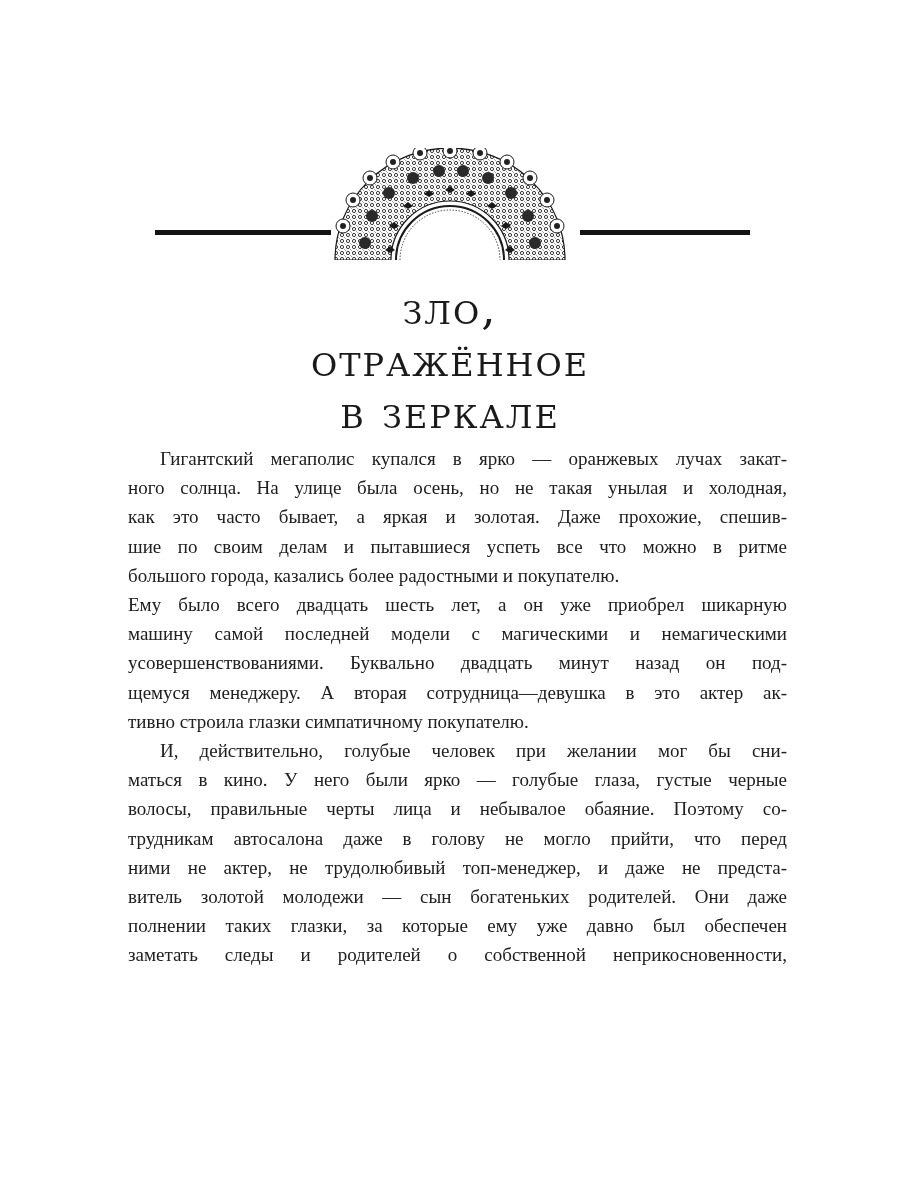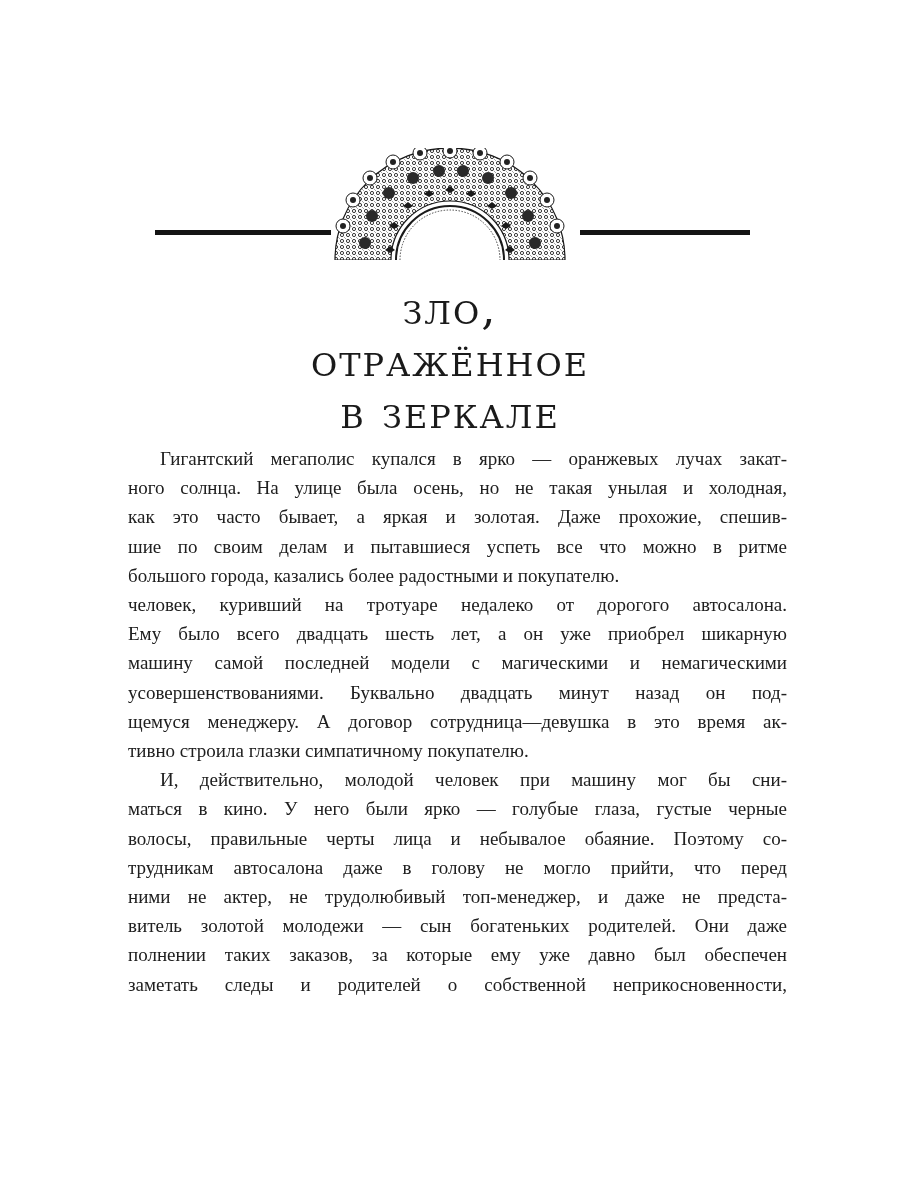--- a/index.html
+++ b/index.html
@@ -99,30 +99,29 @@
 
 <div class="body-text">
   <div>
     <span class="line first">Гигантский мегаполис купался в ярко — оранжевых лучах закат-</span>
     <span class="line">ного солнца. На улице была осень, но не такая унылая и холодная,</span>
     <span class="line">как это часто бывает, а яркая и золотая. Даже прохожие, спешив-</span>
     <span class="line">шие по своим делам и пытавшиеся успеть все что можно в ритме</span>
     <span class="line last">большого города, казались более радостными и покупателю.</span>
   </div>
   <div>
-    <span class="line">человек, куривший на тротуаре недалеко от дорогого автосалона.</span>
     <span class="line">Ему было всего двадцать шесть лет, а он уже приобрел шикарную</span>
     <span class="line">машину самой последней модели с магическими и немагическими</span>
     <span class="line">усовершенствованиями. Буквально двадцать минут назад он под-</span>
-    <span class="line">щемуся менеджеру. А договор сотрудница—девушка в это время ак-</span>
+    <span class="line">щемуся менеджеру. А вторая сотрудница—девушка в это актер ак-</span>
     <span class="line last">тивно строила глазки симпатичному покупателю.</span>
   </div>
   <div>
-    <span class="line first">И, действительно, молодой человек при машину мог бы сни-</span>
+    <span class="line first">И, действительно, голубые человек при желании мог бы сни-</span>
     <span class="line">маться в кино. У него были ярко — голубые глаза, густые черные</span>
     <span class="line">волосы, правильные черты лица и небывалое обаяние. Поэтому со-</span>
     <span class="line">трудникам автосалона даже в голову не могло прийти, что перед</span>
     <span class="line">ними не актер, не трудолюбивый топ-менеджер, и даже не предста-</span>
     <span class="line">витель золотой молодежи — сын богатеньких родителей. Они даже</span>
-    <span class="line">полнении таких заказов, за которые ему уже давно был обеспечен</span>
+    <span class="line">полнении таких глазки, за которые ему уже давно был обеспечен</span>
     <span class="line">заметать следы и родителей о собственной неприкосновенности,</span>
   </div>
 </div>
 
 </body></html>

